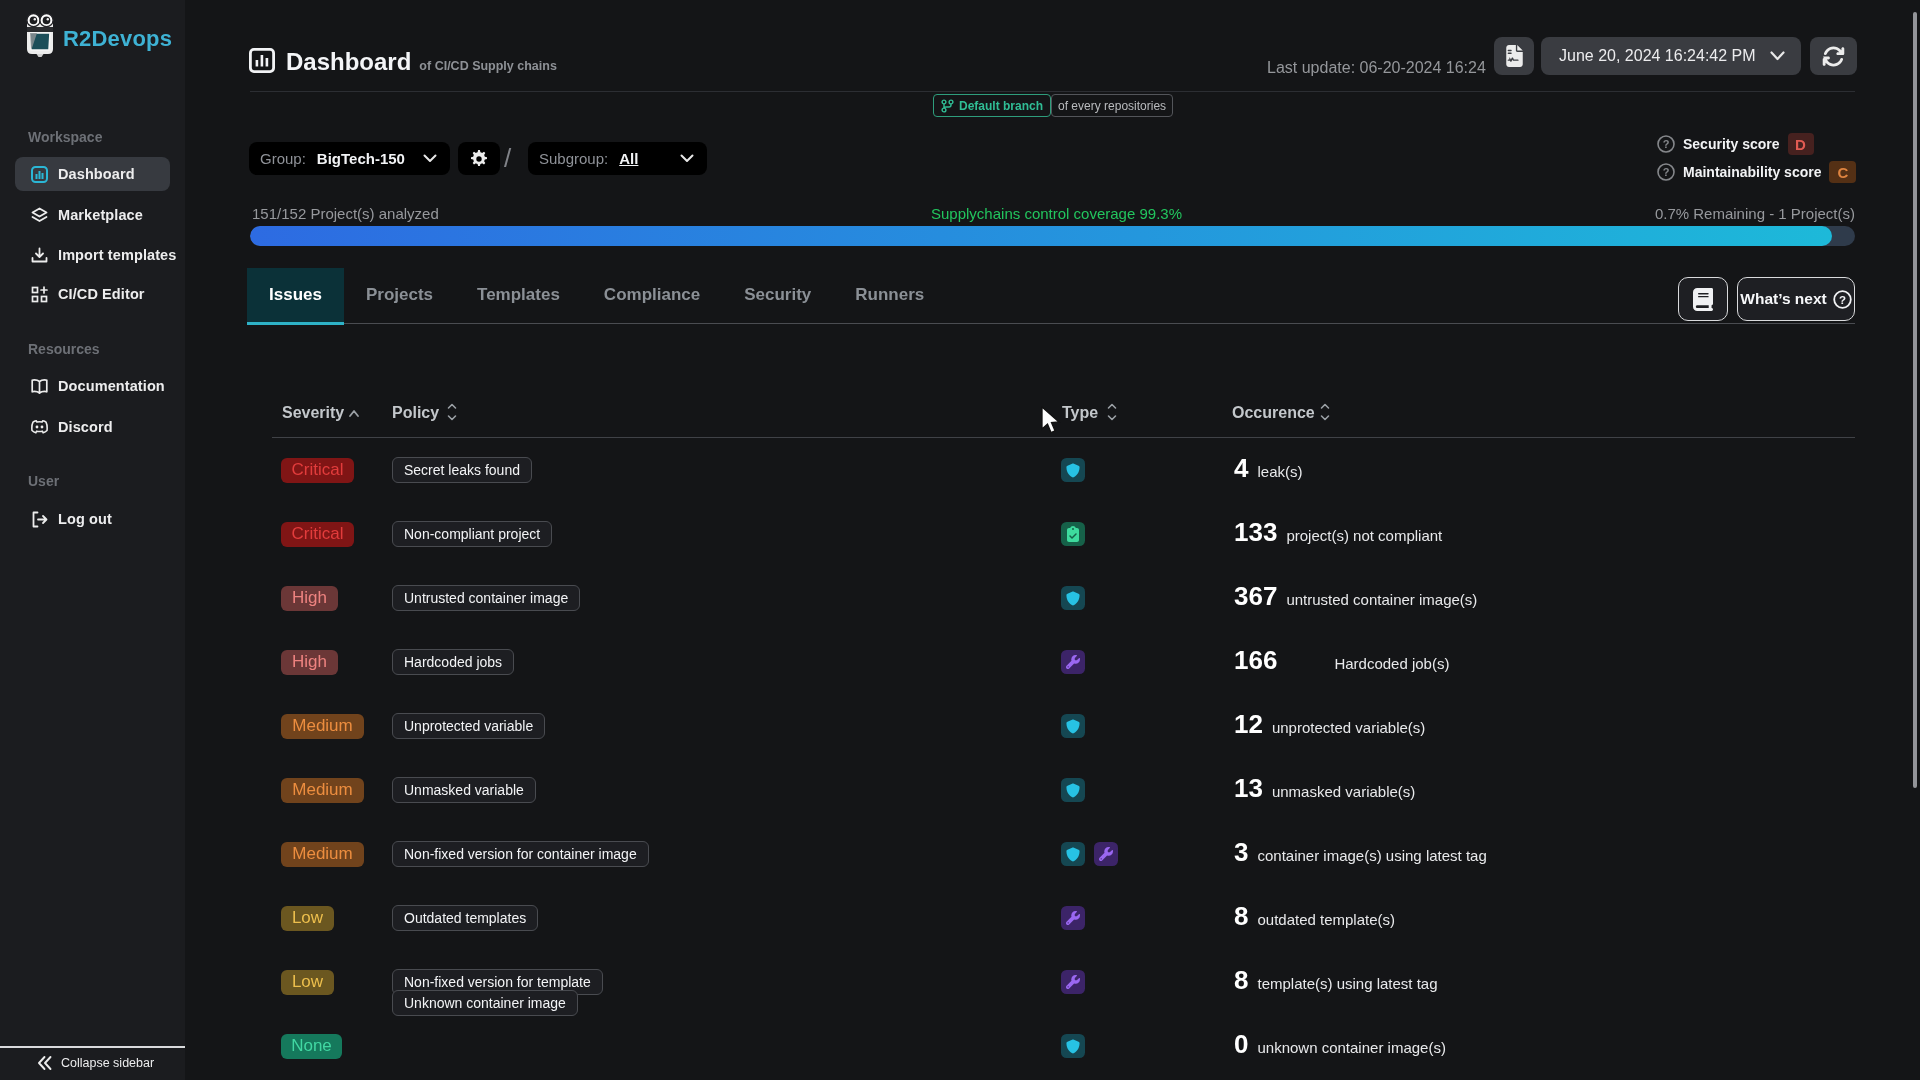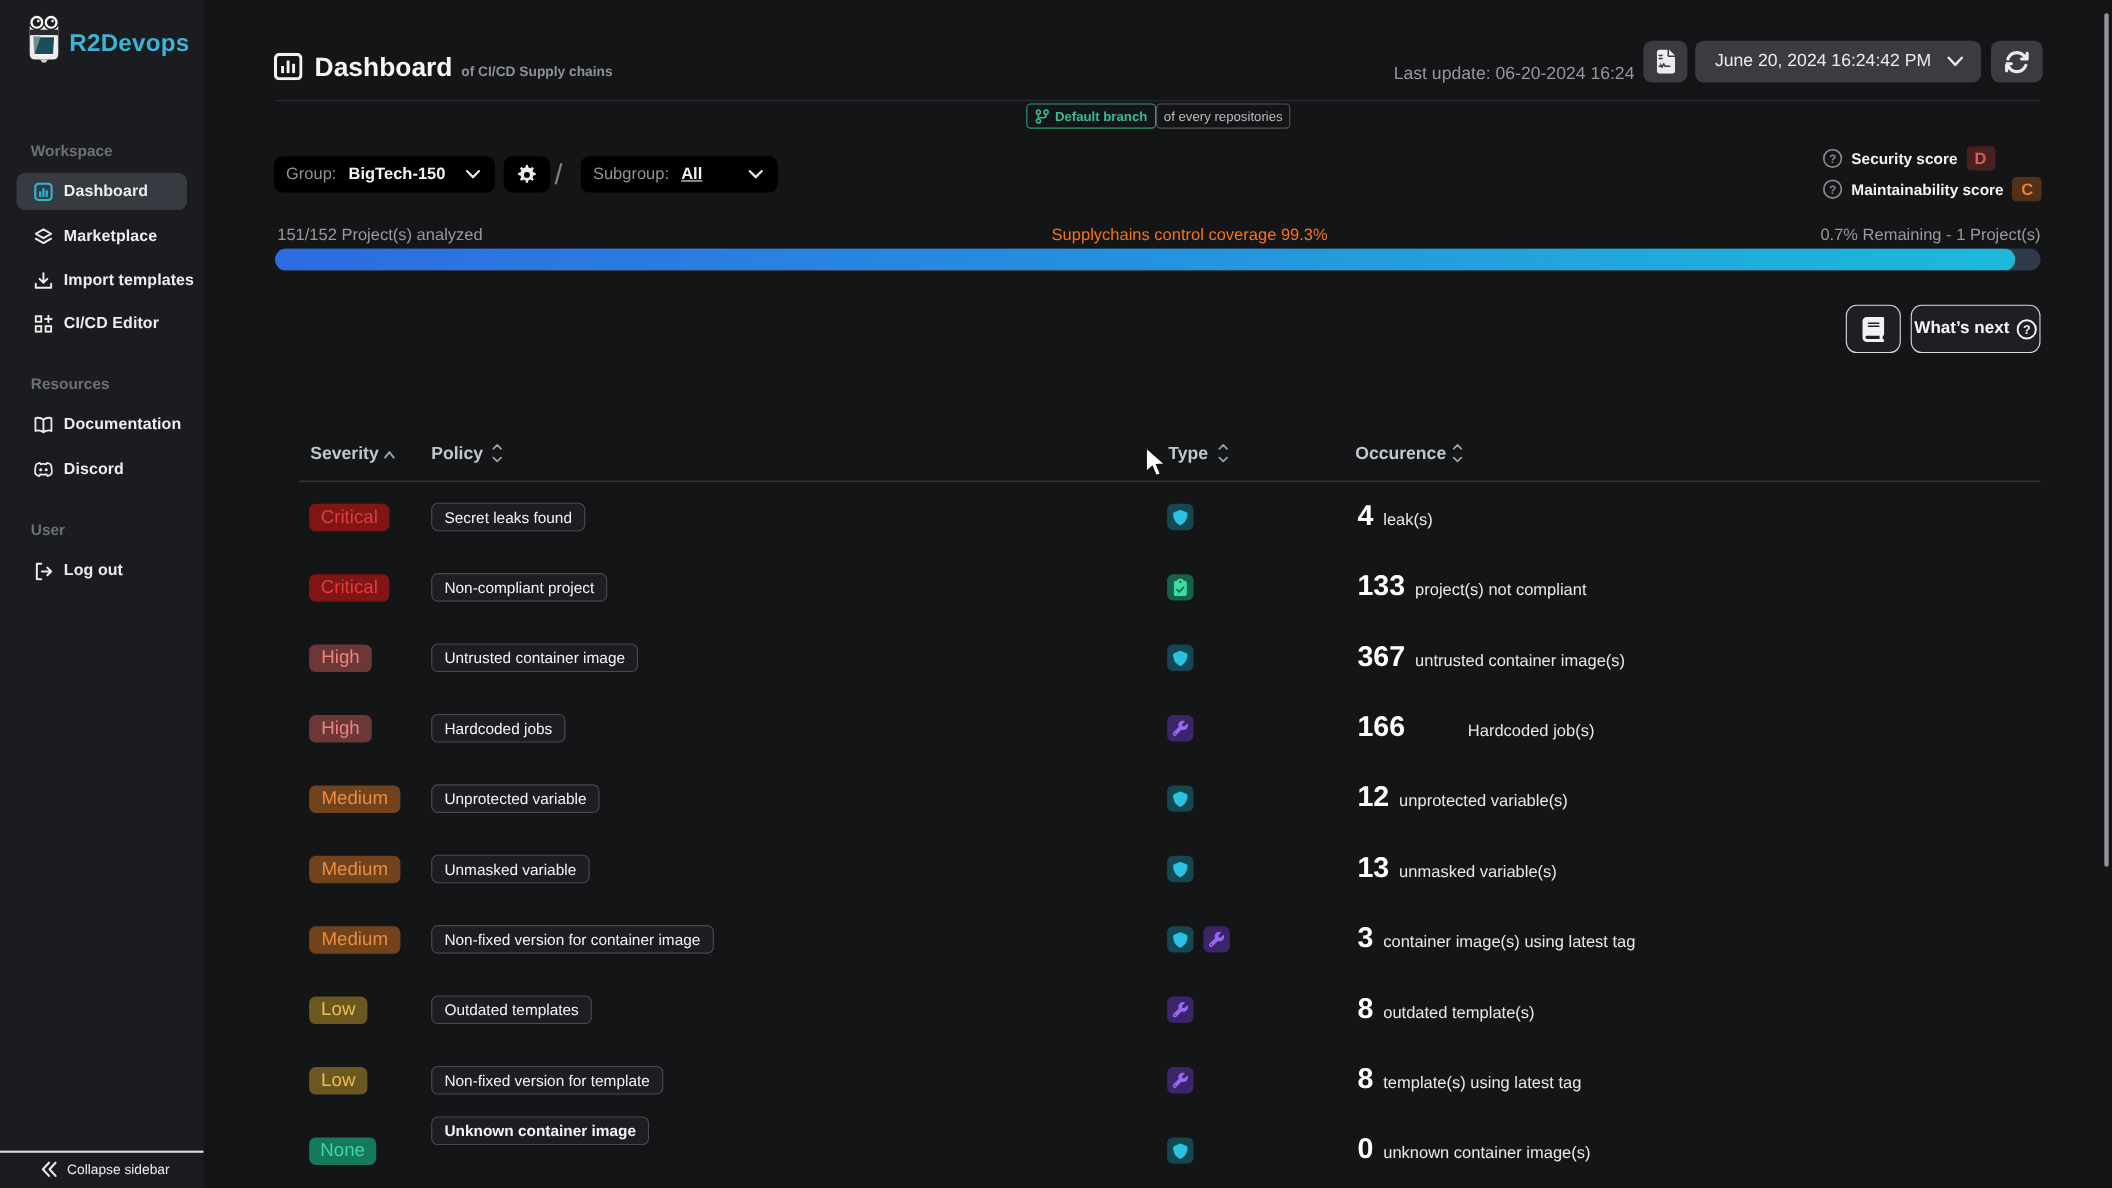--- a/index.html
+++ b/index.html
@@ -233,27 +233,30 @@
   <div class="abs" style="left:1472px; top:161px; display:flex; align-items:center;">
     <svg width="18" height="18" viewBox="0 0 18 18">
         <circle cx="9" cy="9" r="8" fill="none" stroke="#85878b" stroke-width="1.6"></circle>
         <text x="9" y="13" font-size="11" font-weight="700" fill="#85878b" text-anchor="middle" font-family="Liberation Sans">?</text>
       </svg>
     <span style="margin-left:8px; font-size:14px; font-weight:700; color:#f2f3f5;">Maintainability score</span>
     <span style="margin-left:8px; width:27px; height:22px; background:#543015; border-radius:4px; display:flex; align-items:center; justify-content:center; font-size:15px; font-weight:700; color:#df8440;">C</span>
   </div>
 
   <div class="abs" style="left:67px; top:205px; font-size:15px; color:#97999d;">151/152 Project(s) analyzed</div>
-  <div class="abs" style="left:746px; top:205px; font-size:15px; color:#f97316;margin-left:25px;">Supplychains control coverage 99.3%</div>
+  <div class="abs" style="left:746px; top:205px; font-size:15px; color:#22c55e;">Supplychains control coverage 99.3%</div>
   <div class="abs" style="top:205px; font-size:15px; color:#97999d; white-space:nowrap; right:65px;">0.7% Remaining - 1 Project(s)</div>
 
   <div class="abs" style="left:65px; top:226px; width:1605px; height:20px; border-radius:10px; background:#2f3b4b; overflow:hidden;">
     <div style="width:1582px; height:20px; border-radius:10px; background:linear-gradient(to right,#2d6be2,#1db9d9);"></div>
   </div>
 
+  <div class="abs" style="left:62px; top:267px; width:1608px; height:57px; border-bottom:1px solid #4a4c51;">
+    <div class="tab active">Issues</div><div class="tab">Projects</div><div class="tab">Templates</div><div class="tab">Compliance</div><div class="tab">Security</div><div class="tab">Runners</div>
+  </div>
 
   <div class="abs" style="left:1493px; top:277px; width:50px; height:44px; border:1.5px solid #d9dadc; border-radius:10px; background:#1e1f23; display:flex; align-items:center; justify-content:center;">
     <svg width="20" height="23" viewBox="0 0 448 512">
         <path fill="#f0f1f3" d="M96 0C43 0 0 43 0 96V416c0 53 43 96 96 96H384h32c17.7 0 32-14.3 32-32s-14.3-32-32-32V384c17.7 0 32-14.3 32-32V32c0-17.7-14.3-32-32-32H384 96zm0 384H352v64H96c-17.7 0-32-14.3-32-32s14.3-32 32-32zM112 128c0-8.8 7.2-16 16-16H336c8.8 0 16 7.2 16 16s-7.2 16-16 16H128c-8.8 0-16-7.2-16-16zm16 48H336c8.8 0 16 7.2 16 16s-7.2 16-16 16H128c-8.8 0-16-7.2-16-16s7.2-16 16-16z"></path>
       </svg>
   </div>
   <div class="abs" style="left:1552px; top:277px; width:118px; height:44px; border:1.5px solid #d9dadc; border-radius:10px; background:#1e1f23; display:flex; align-items:center; justify-content:center;">
     <span style="font-size:15.5px; font-weight:700; color:#f6f7f9;">What’s next</span>
     <svg style="margin-left:6px;" width="19" height="19" viewBox="0 0 19 19">
         <circle cx="9.5" cy="9.5" r="8.3" fill="none" stroke="#f0f1f3" stroke-width="1.8"></circle>
@@ -381,21 +384,21 @@
       <div class="typeicon" style="background:#3c2468; left:876px; top:970px;">
         <svg width="14" height="14" viewBox="0 0 512 512">
           <path fill="#9a67f1" d="M352 320c88.4 0 160-71.6 160-160c0-15.3-2.2-30.1-6.2-44.2c-3.1-10.8-16.4-13.2-24.3-5.3l-76.8 76.8c-3 3-7.1 4.7-11.3 4.7H336c-8.8 0-16-7.2-16-16V118.6c0-4.2 1.7-8.3 4.7-11.3l76.8-76.8c7.9-7.9 5.4-21.2-5.3-24.3C382.1 2.2 367.3 0 352 0C263.6 0 192 71.6 192 160c0 19.1 3.4 37.5 9.5 54.5L19.9 396.1C7.2 408.8 0 426.1 0 444.1C0 481.6 30.4 512 67.9 512c18 0 35.3-7.2 48-19.9L297.5 310.5c17 6.2 35.4 9.5 54.5 9.5zM80 408a24 24 0 1 1 0 48 24 24 0 1 1 0-48z"></path>
         </svg>
       </div>
       <div class="occ" style="top:965px;">
         <span class="num">8</span>
         <span class="txt">template(s) using latest tag</span>
       </div>
       <div class="sevbadge" style="top:1033.5px; width:61px; background:#15795c; color:#41d7a2;">None</div>
-      <div class="policybtn" style="top:1015px;font-weight:bold;">Unknown container image</div>
+      <div class="policybtn" style="top:990px;">Unknown container image</div>
       <div class="typeicon" style="background:#154752; left:876px; top:1034px;">
         <svg width="14" height="15" viewBox="0 0 512 512">
           <path fill="#27c2e4" d="M256 0c4.6 0 9.2 1 13.4 2.9L457.7 82.8c22 9.3 38.4 31 38.3 57.2c-.5 99.2-41.3 280.7-213.6 363.2c-16.7 8-36.1 8-52.8 0C57.3 420.7 16.5 239.2 16 140c-.1-26.2 16.3-47.9 38.3-57.2L242.7 2.9C246.8 1 251.4 0 256 0z"></path>
         </svg>
       </div>
       <div class="occ" style="top:1029px;">
         <span class="num">0</span>
         <span class="txt">unknown container image(s)</span>
       </div>
     </div>

